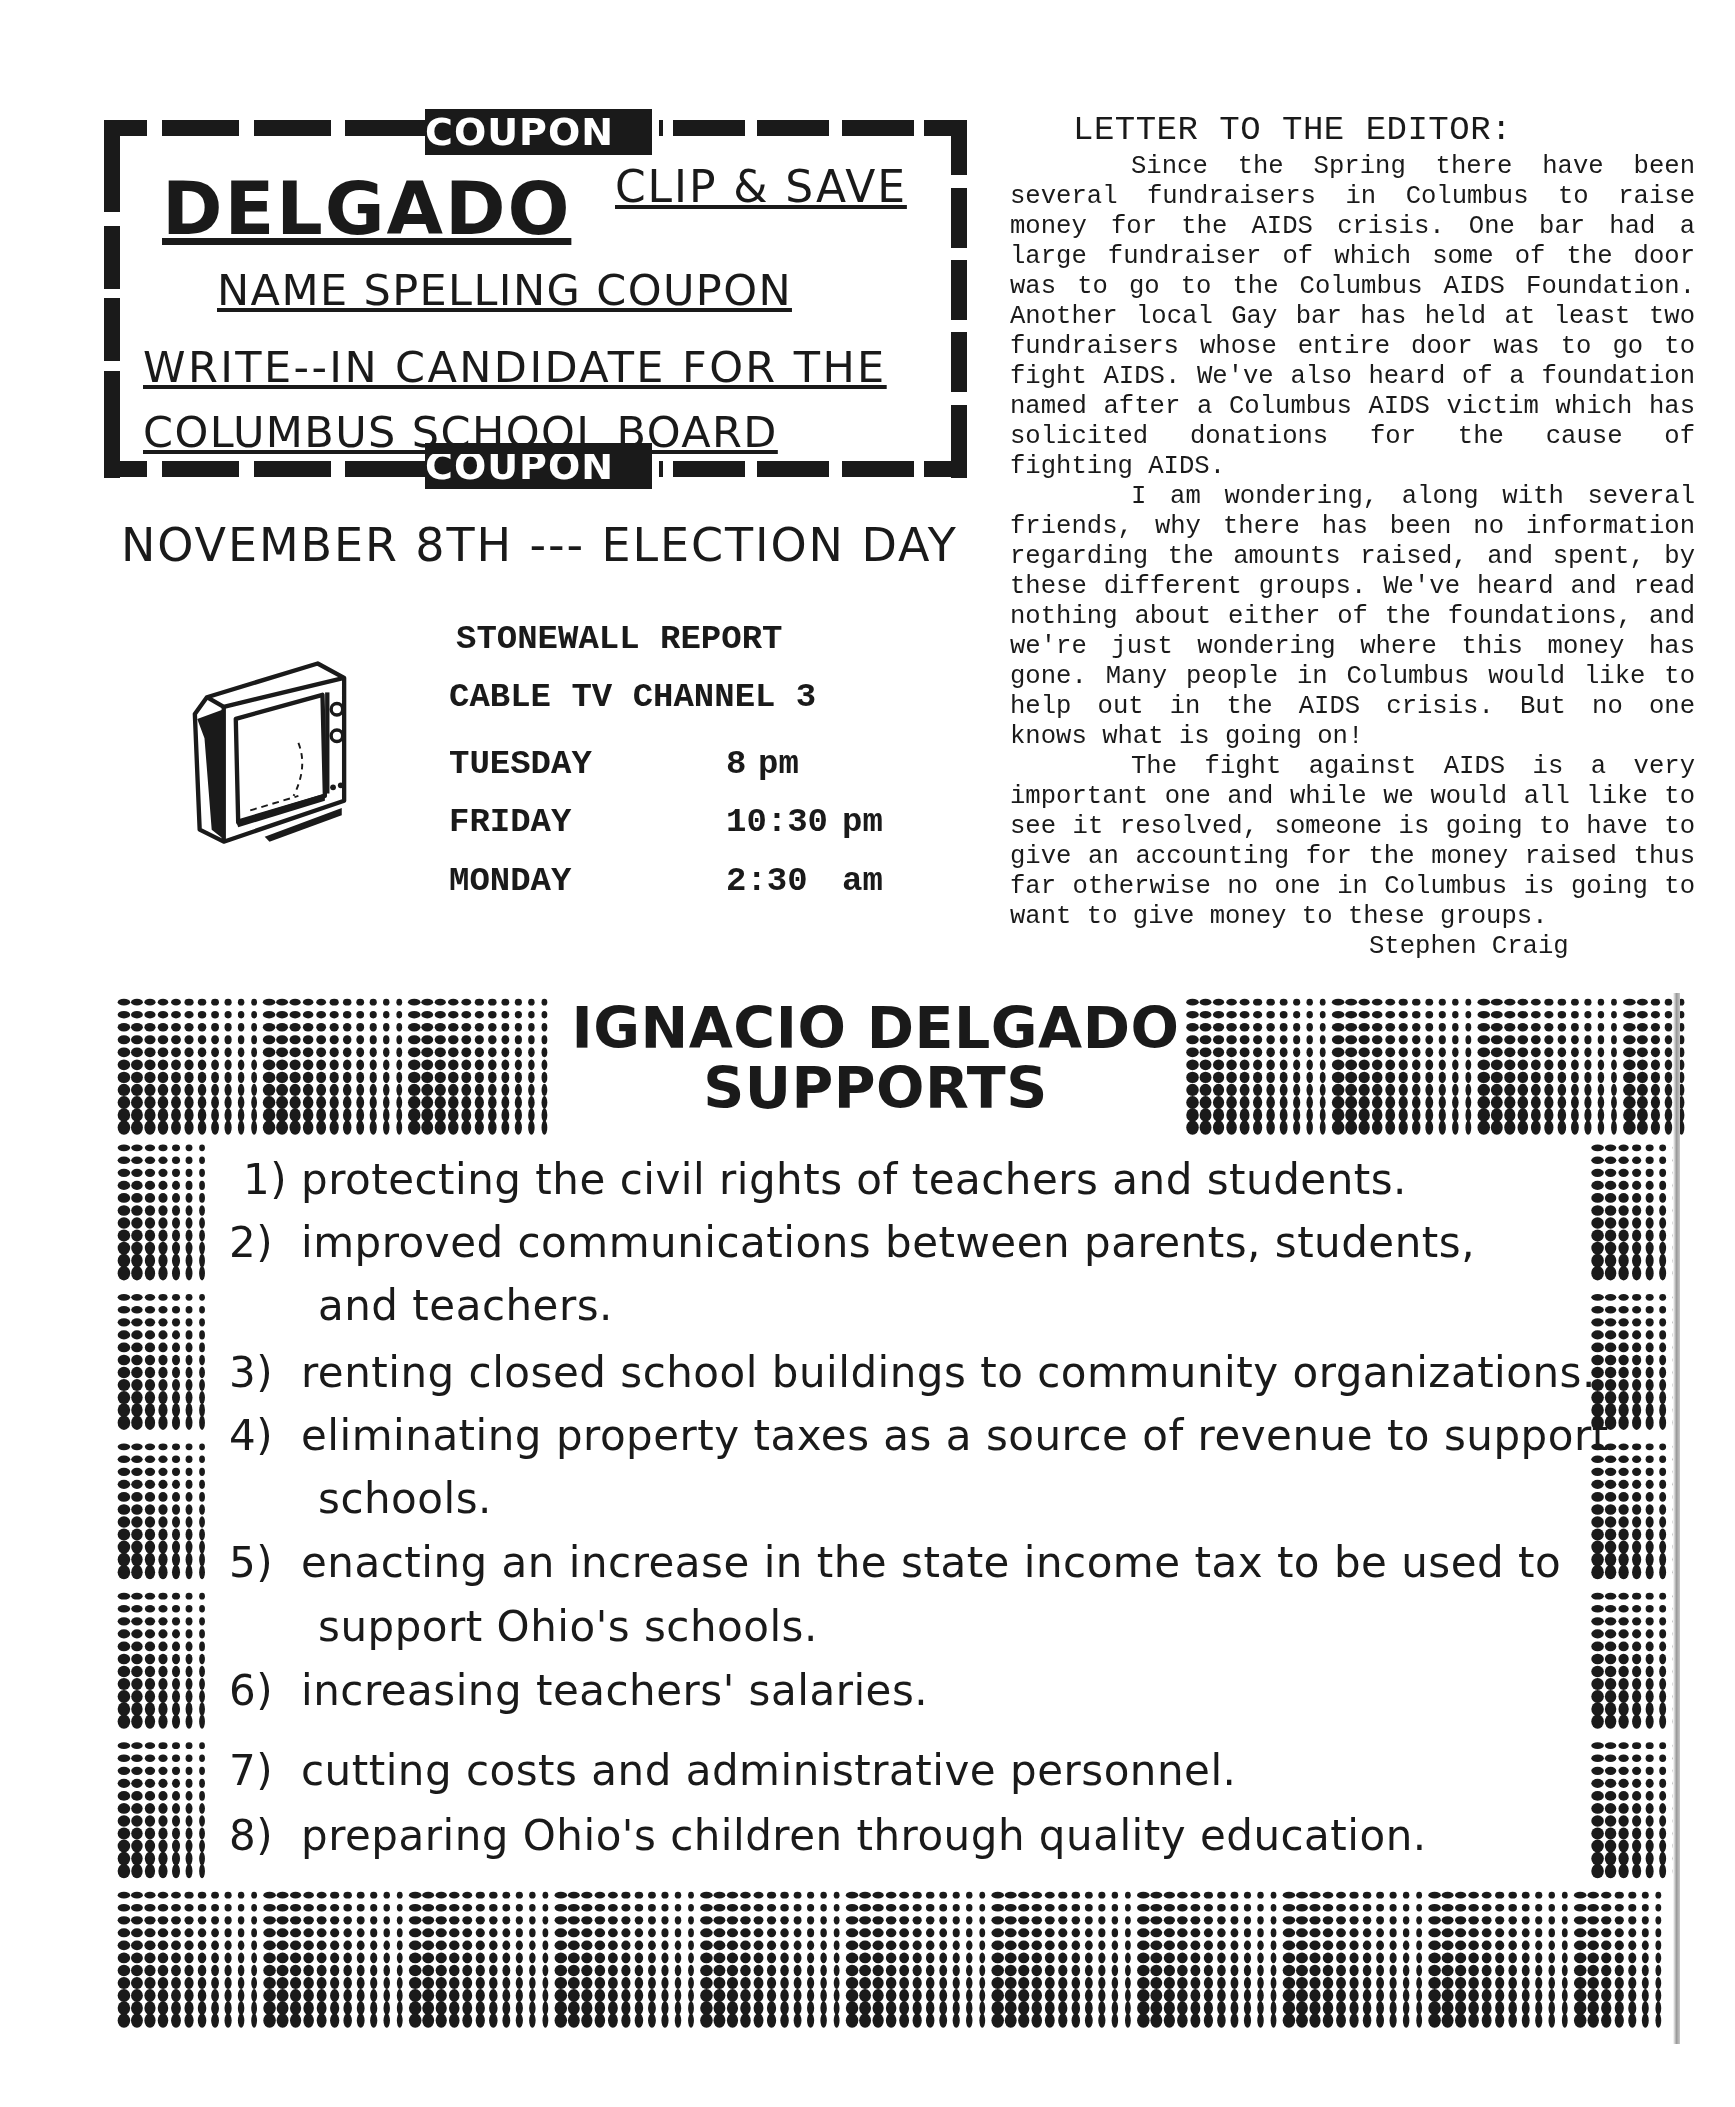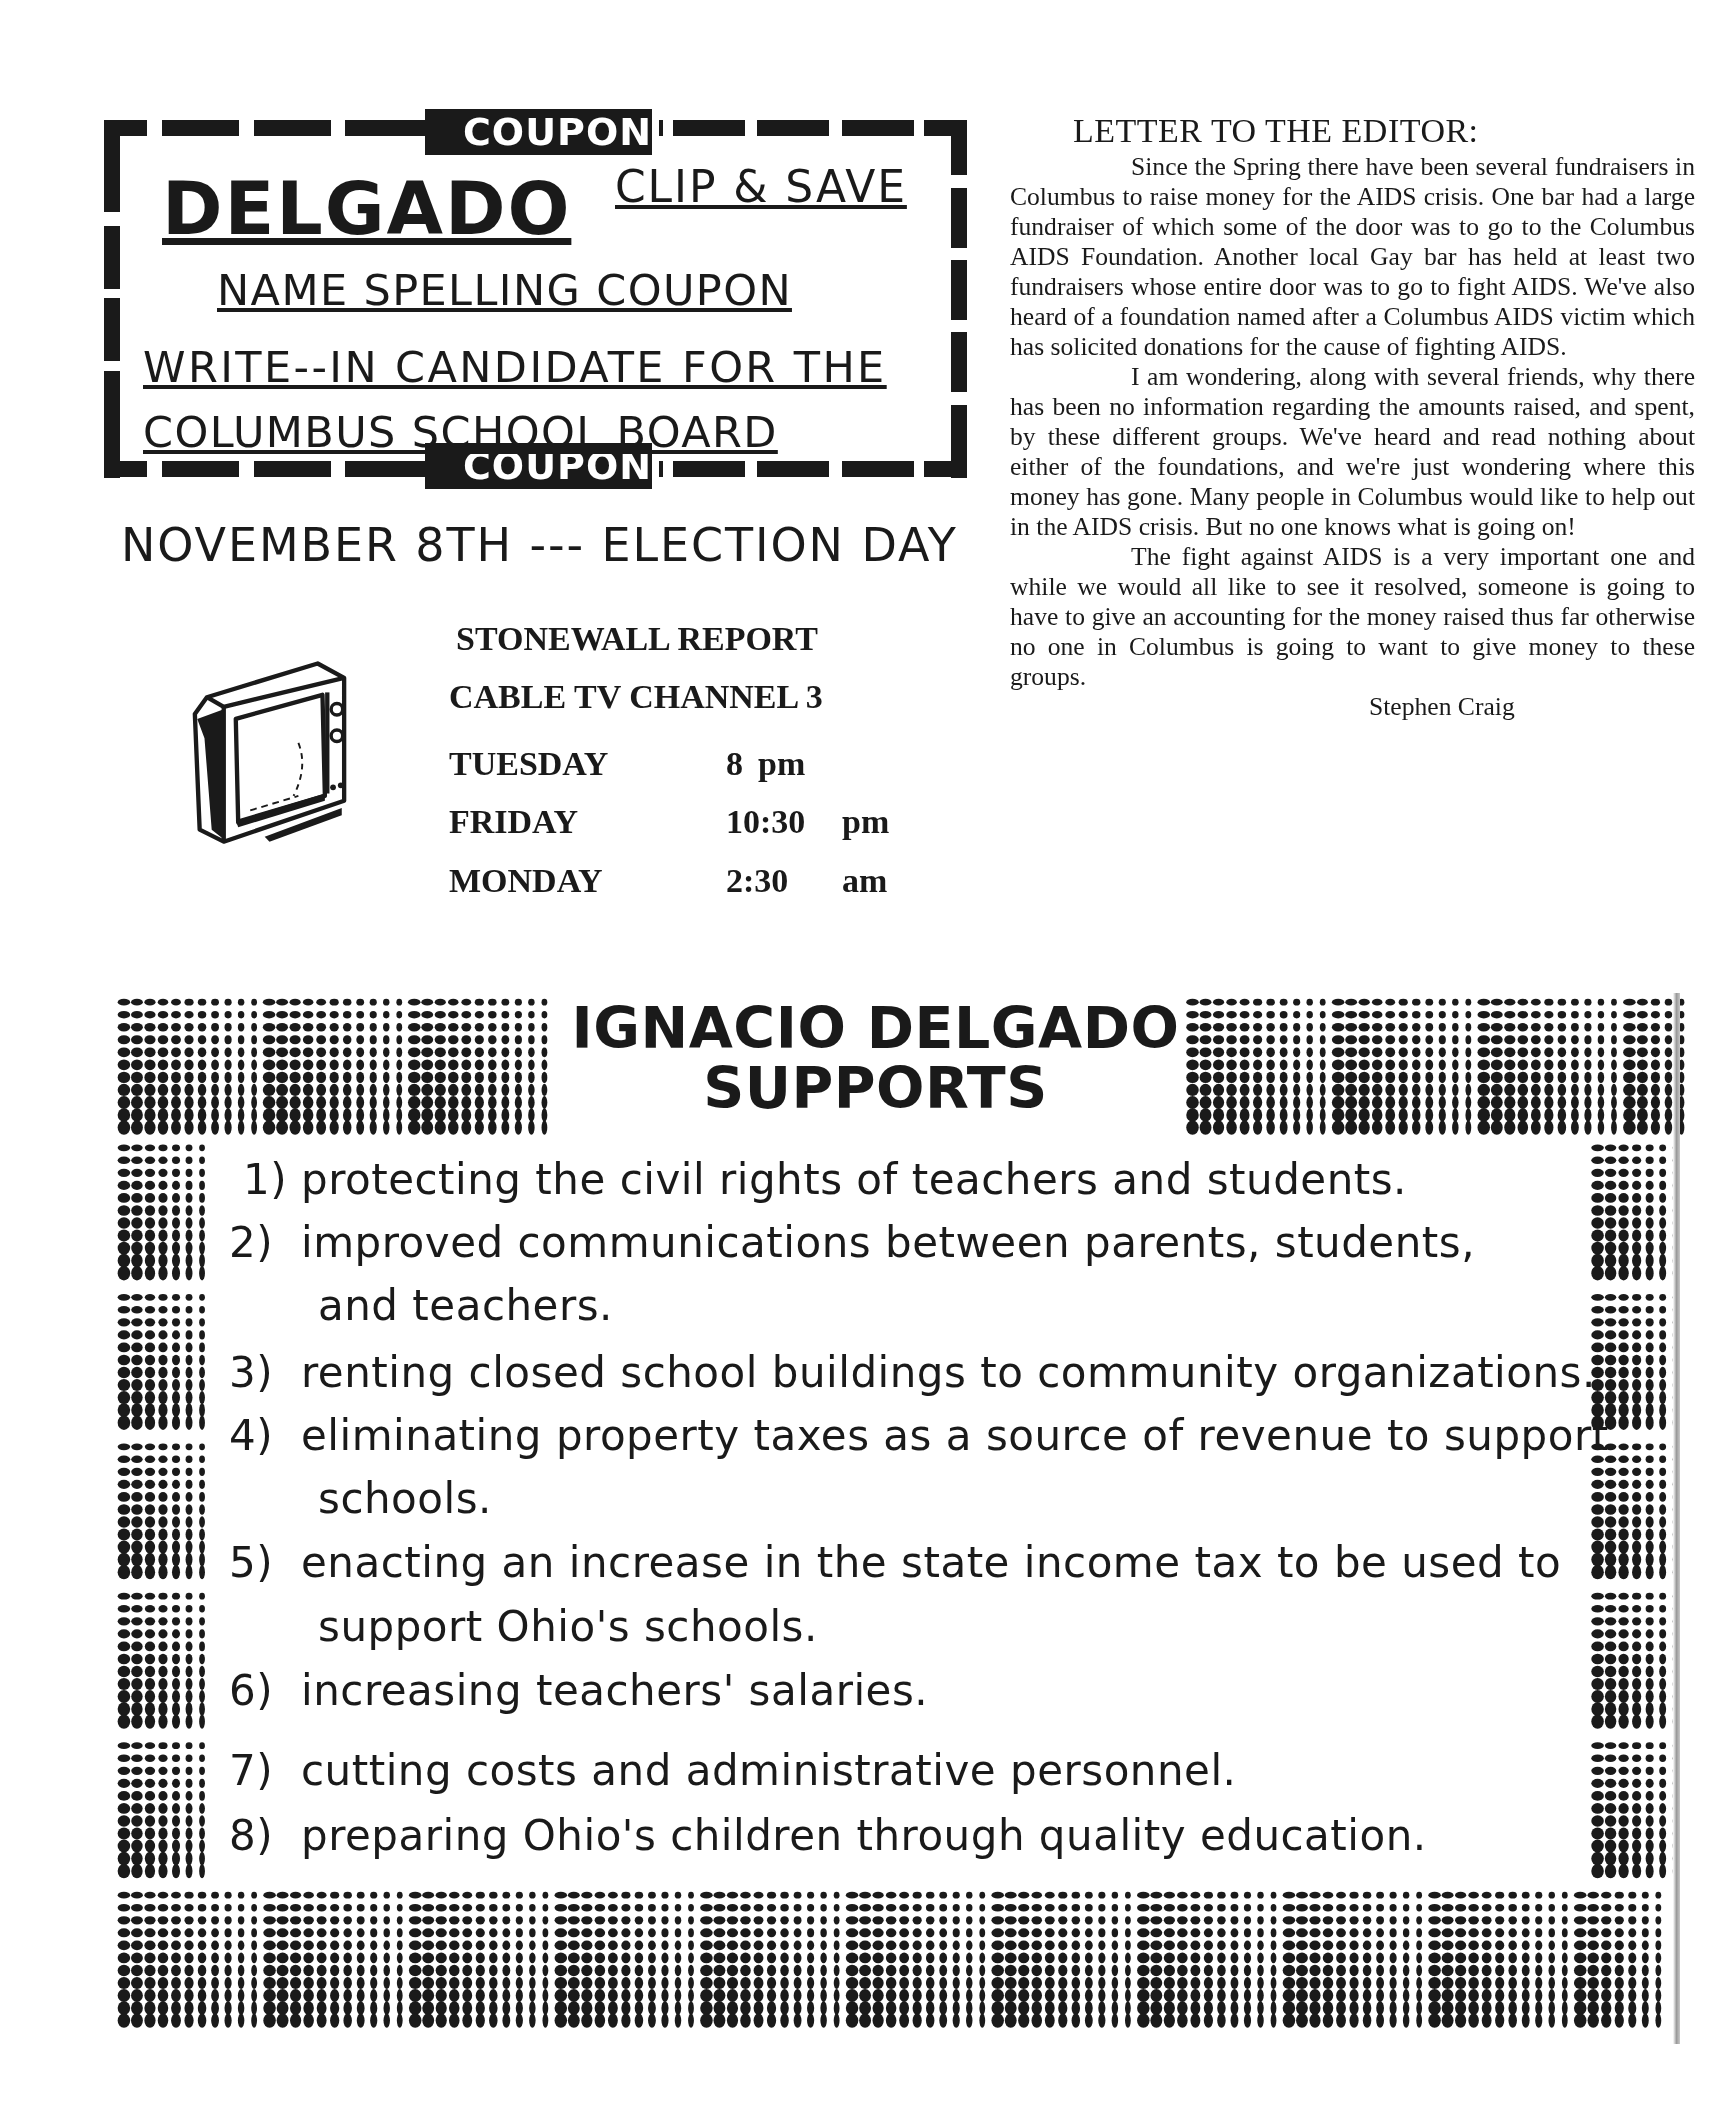--- a/index.html
+++ b/index.html
@@ -1,25 +1,25 @@
 <!DOCTYPE html>
 <html style="font-size:7.7px"><head>
 <meta charset="utf-8">
 <style>
   html, body { margin:0; padding:0; background:#ffffff; }
   body { width:1735px; height:2108px; position:relative; overflow:hidden; color:#1a1a1a; }
   .abs { position:absolute; }
   .sans { font-family:"DejaVu Sans", "Liberation Sans", sans-serif; }
-  .serif { font-family:Liberation Serif, serif; }
+  .serif { font-family:Liberation Mono, monospace; }
 
   
   #coupon-frame { left:104px; top:120px; width:863px; height:358px; }
   .bar { position:absolute; background:#1a1a1a; }
   .coupon-tag { position:absolute; background:#1a1a1a; color:#fff; font-weight:bold;
-    font-size:38px; line-height:46px; height:46px; width:227px; text-align:right;
+    font-size:38px; line-height:46px; height:46px; width:227px; text-align:left;
     letter-spacing:1px; }
   .coupon-text { position:absolute; white-space:nowrap; color:#1a1a1a;text-decoration:underline; }
 
   
   #letter { left:1010px; top:109px; width:685px; }
   #letter-title { font-size:34px; letter-spacing:0.5px; margin:0 0 0 63px; line-height:43px; white-space:nowrap; }
   #letter-body p { margin:0; font-size:25.6px; line-height:30px; text-align:justify; text-align-last:left; }
   #letter-body p .indent { display:inline-block; width:121px; }
   #letter-sign { font-size:25.6px; line-height:30px; margin-left:359px; white-space:nowrap; }
 

